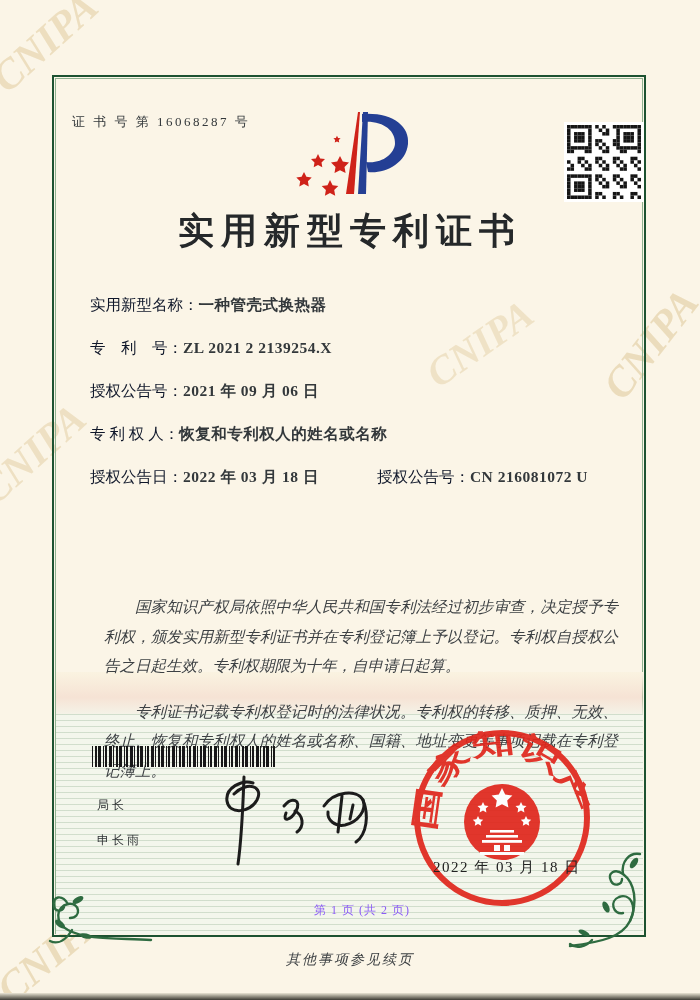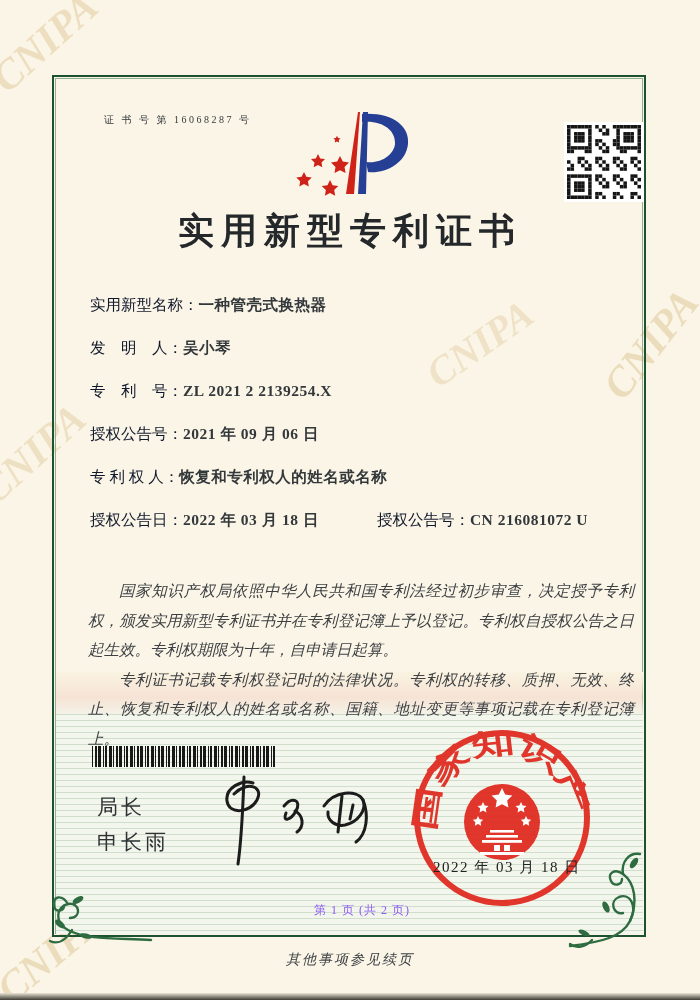--- a/index.html
+++ b/index.html
@@ -49,22 +49,22 @@
   }
   .wave-fade{
     position:absolute;left:56px;top:672px;width:587px;height:46px;
     background:linear-gradient(to bottom,
       rgba(250,243,225,1) 0%,
       rgba(240,205,190,.45) 55%,
       rgba(243,246,236,.9) 100%);
   }
 
   .cert-no{
-    position:absolute;left:104px;top:113px;
-    font-size:10px;letter-spacing:2.5px;color:#33383b;
+    position:absolute;left:72px;top:113px;
+    font-size:13px;letter-spacing:2.5px;color:#33383b;
   }
   .logo{position:absolute;left:288px;top:106px;}
   .qr{position:absolute;left:564px;top:122px;width:74px;height:74px;background:#fff;padding:3px;}
   #qr-svg rect{fill:#151515;}
 
   .title{
     position:absolute;left:0;top:207px;width:100%;
     text-align:center;margin:0;
     font-size:36px;font-weight:bold;color:#25282a;
     letter-spacing:7px;
@@ -75,29 +75,29 @@
   .f-label{color:#0f172a;}
   .f-value{color:#33383b;letter-spacing:.5px;font-weight:bold;}
   .grant-gap{display:inline-block;width:58px;}
 
   .paragraphs{
     position:absolute;left:88px;top:576px;width:546px;
     font-size:15.5px;line-height:29.5px;
     text-align:justify;color:#3d4144;
     font-style:italic;
   }
-  .paragraphs p{margin:0;text-indent:31px;}
+  .paragraphs p{margin:16px;text-indent:31px;}
 
   .barcode{position:absolute;left:92px;top:746px;width:188px;height:21px;}
   #barcode-svg rect{fill:#181818;}
 
   .director{
     position:absolute;left:97px;top:789px;
-    font-family:Liberation Sans, sans-serif;
-    font-size:21px;color:#2e3234;letter-spacing:3px;line-height:35px;
+    font-family:Liberation Mono, monospace;
+    font-size:12px;color:#2e3234;letter-spacing:3px;line-height:35px;
   }
   .signature{position:absolute;left:196px;top:774px;}
   .signature path{stroke:#1c1c1c;stroke-width:3;fill:none;stroke-linecap:round;}
 
   .seal{position:absolute;left:410px;top:726px;width:184px;height:184px;opacity:.92;}
   .seal-date{
     position:absolute;left:433px;top:858px;
     font-size:15px;color:#222;letter-spacing:1.5px;white-space:nowrap;
   }
 
@@ -353,23 +353,20 @@
       </svg>
   </div>
 
   <h1 class="title">实用新型专利证书</h1>
 
   <div class="fields">
     <div class="f-row">
       <span class="f-label">实用新型名称：</span><span class="f-value">一种管壳式换热器</span>
     </div>
     <div class="f-row">
-      <span class="f-label">发　明　人：</span><span class="f-value">吴小琴</span>
-    </div>
-    <div class="f-row">
       <span class="f-label">专　利　号：</span><span class="f-value">ZL 2021 2 2139254.X</span>
     </div>
     <div class="f-row">
       <span class="f-label">授权公告号：</span><span class="f-value">2021 年 09 月 06 日</span>
     </div>
     <div class="f-row">
       <span class="f-label">专 利 权 人：</span><span class="f-value">恢复和专利权人的姓名或名称</span>
     </div>
     <div class="f-row">
       <span class="f-label">授权公告日：</span><span class="f-value">2022 年 03 月 18 日</span><span class="grant-gap"></span><span class="f-label">授权公告号：</span><span class="f-value">CN 216081072 U</span>

